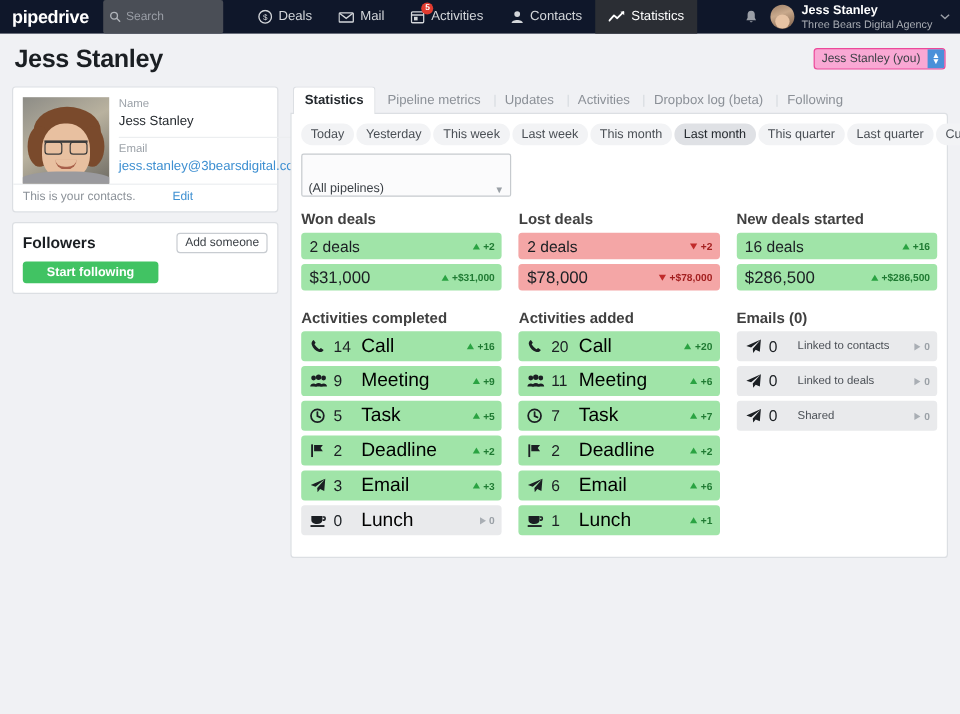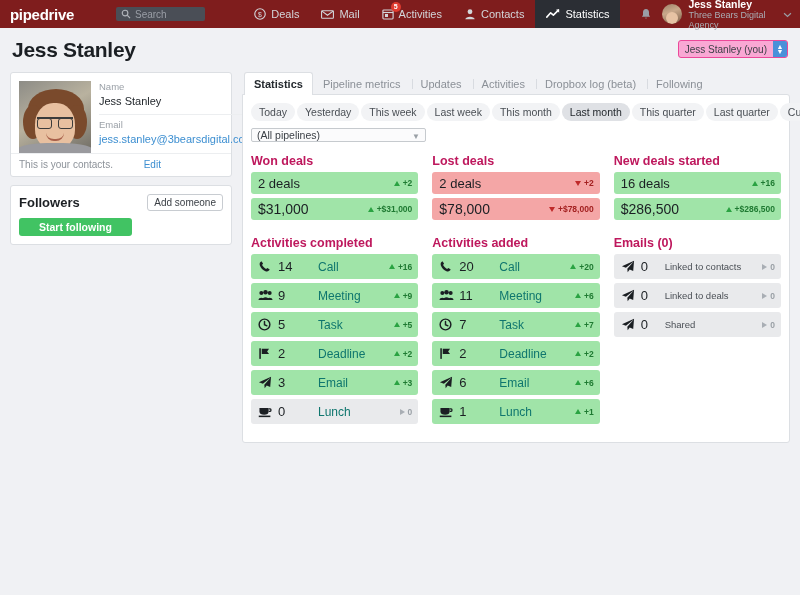--- a/index.html
+++ b/index.html
@@ -8,43 +8,42 @@
     background: #f0f1f4;
     font-family: "Liberation Sans", sans-serif;
     font-size: 12px;
     color: #24292e;
     overflow: hidden;
   }
 
   
   .topnav {
     height: 28px;
-    background: #7f1d1d;
+    background: #0f172a;
     display: flex;
     align-items: stretch;
     position: relative;
-    gap: 20px;
   }
   .brand {
     display: flex; align-items: center;
     padding: 0 10px 0 10px;
     color: #ffffff;
     font-size: 15px;
     font-weight: bold;
     letter-spacing: -0.3px;
   }
   .searchbox {
     align-self: center;
     display: flex; align-items: center;
     background: #4a4e56;
     border-radius: 2px;
-    height: 14px;
+    height: 28px;
     width: 100px;
     padding: 0 5px;
-    margin-left: 12px;
+    margin-left: 2px;
   }
   .searchbox .s-ico { margin-right: 4px; display:flex; }
   .searchbox input {
     background: transparent; border: none; outline: none;
     color: #c3c6cb; font-size: 10px;
     font-family: "Liberation Sans", sans-serif;
     width: 100%;
   }
   .searchbox input::placeholder { color: #9a9ea6; }
 
@@ -270,40 +269,40 @@
     background: #f2f3f5;
     border-radius: 10px;
     padding: 3px 8px;
     cursor: pointer;
     white-space: nowrap;
   }
   .pill.active { background: #dfe1e5; color: #24292e; }
 
   .pipeline-select {
     margin-top: 7px;
-    width: 175px; height: 14px;
+    width: 175px; height: 36px;
     border: 1px solid #c6cace;
     border-radius: 2px;
     background: #fbfbfc;
     display: flex; align-items: flex-end;
     padding: 0 5px;
     font-size: 10.5px;
     color: #3a3f45;
     cursor: pointer;
   }
   .pipeline-select .arr { margin-left: auto; color: #9aa0a6; font-size: 8px; }
 
   .grid3 {
     display: grid;
     grid-template-columns: 1fr 1fr 1fr;
     gap: 0 14px;
     margin-top: 12px;
   }
   .col-title {
-    font-size: 12.5px; font-weight: bold; color: #be185d;
+    font-size: 12.5px; font-weight: bold; color: #404040;
     margin-bottom: 4px;
   }
   .statrow {
     display: flex; align-items: center;
     height: 22px;
     border-radius: 3px;
     padding: 0 6px 0 7px;
     margin-bottom: 4px;
   }
   .statrow.green { background: #a0e4a8; }
@@ -342,21 +341,21 @@
     display: flex; align-items: center;
     height: 25px;
     border-radius: 3px;
     padding: 0 6px 0 7px;
     margin-bottom: 4px;
   }
   .actrow.green { background: #a0e4a8; }
   .actrow.grey  { background: #e9eaec; }
   .act-ico { width: 18px; display: flex; align-items: center; flex: none; }
   .act-count { font-size: 13px; color: #1b1f23; min-width: 16px; margin-left: 2px; }
-  .act-label { font-size: 12px; color: #0f766e; margin-left: 24px; }
+  .act-label { font-size: 16px; color: #000000; margin-left: 7px; }
   .act-label.small { font-size: 9.5px; color: #4a4f55; margin-left: 8px; }
 
   .subcols { margin-top: 12px; }
 </style>
 </head>
 <body>
 
 <div class="topnav">
   <div class="brand">pipedrive</div>
 

